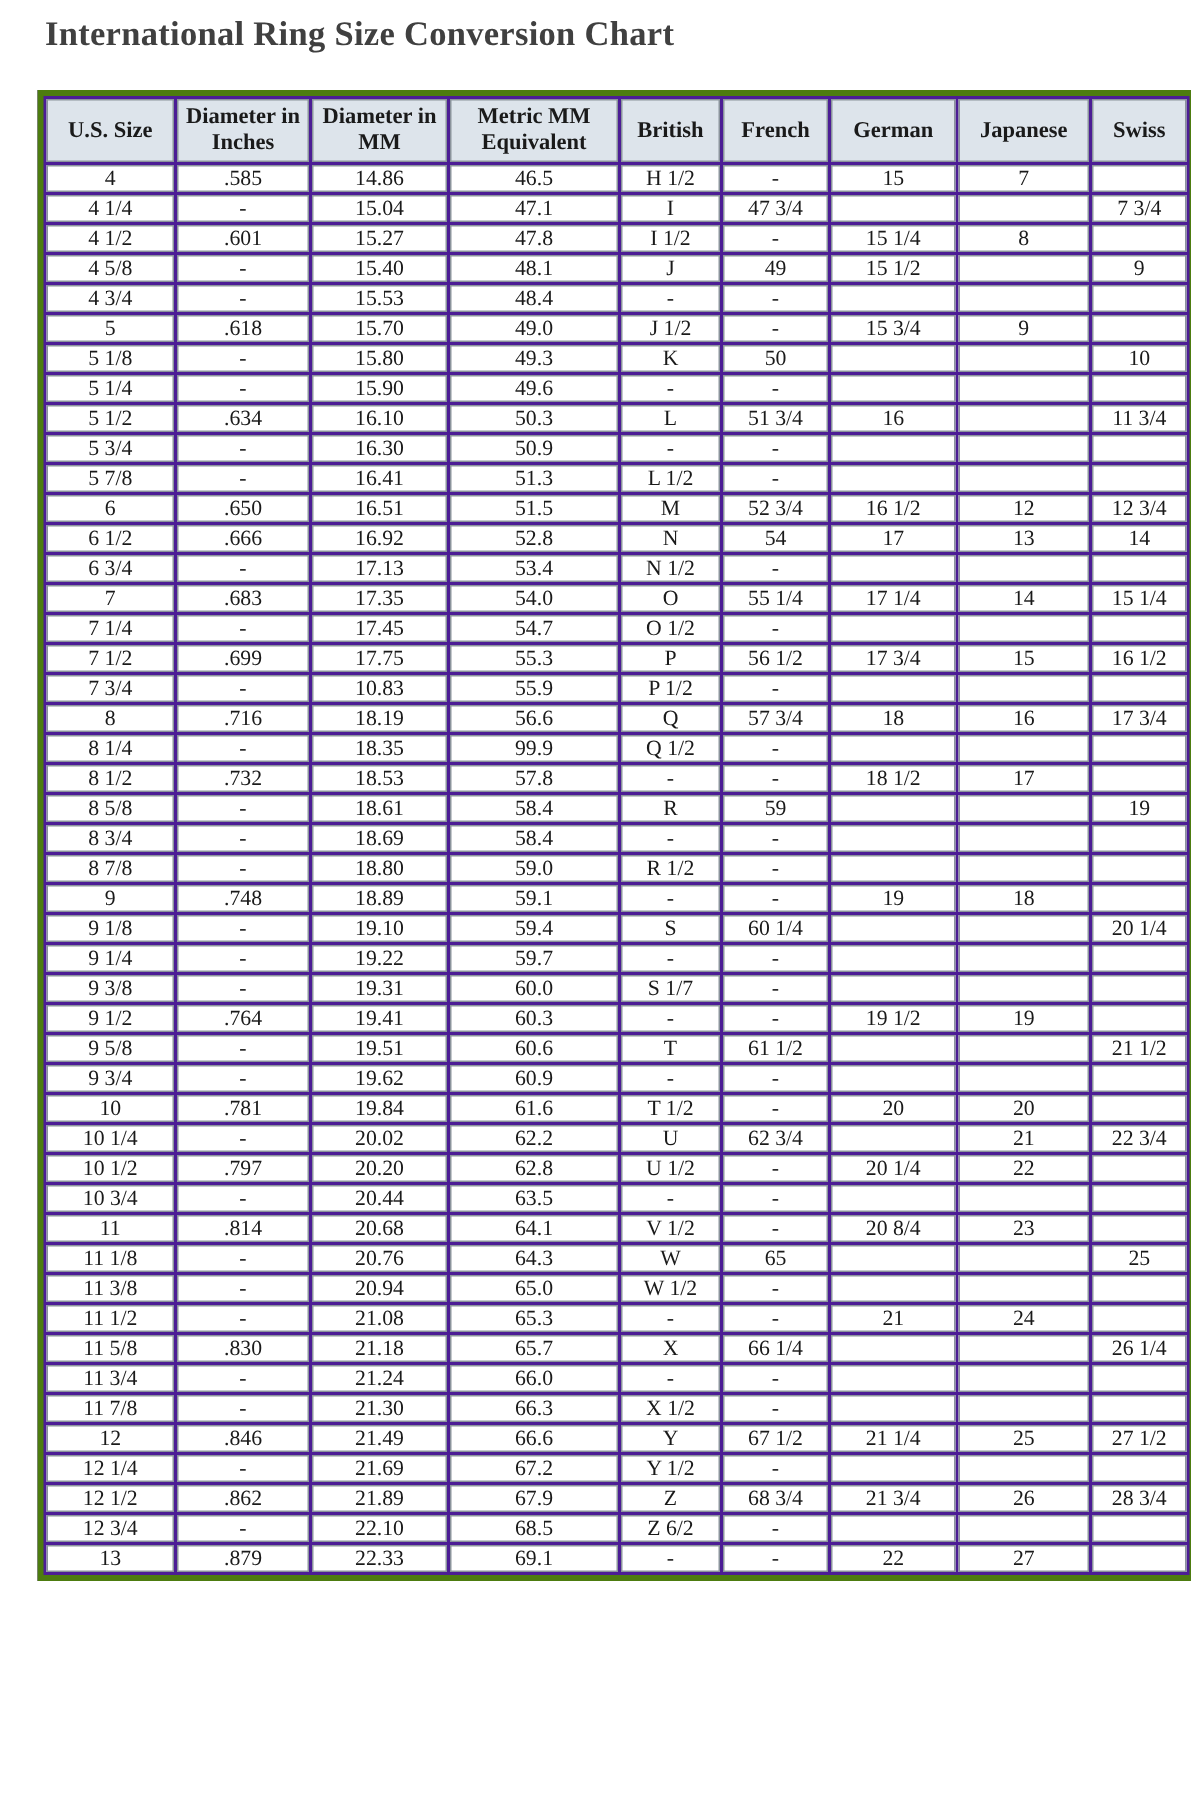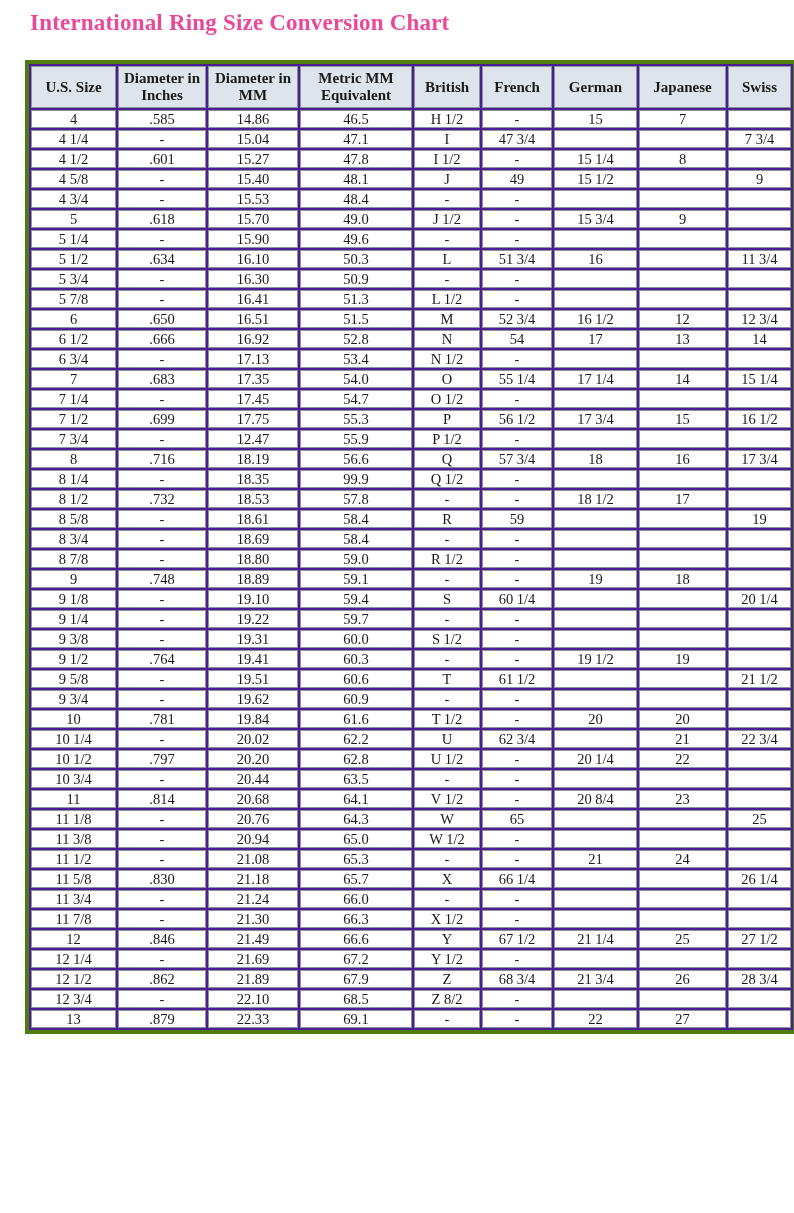--- a/index.html
+++ b/index.html
@@ -10,21 +10,21 @@
     width: 794px;
     height: 1213px;
     font-family: "Liberation Serif", serif;
     overflow: hidden;
   }
   .page-title {
     margin: 0;
     padding: 10px 0 0 30px;
     font-size: 23px;
     font-weight: bold;
-    color: #ec4899;
+    color: #404040;
     letter-spacing: 0.2px;
   }
   table.ring-table {
     border-collapse: separate;
     border-spacing: 2px;
     border: 4px solid #4d7c0f;
     margin: 24px 0 0 25px;
     background: #4c1d95;
     table-layout: fixed;
     width: 744px;
@@ -145,20 +145,31 @@
         <td>.618</td>
         <td>15.70</td>
         <td>49.0</td>
         <td>J 1/2</td>
         <td>-</td>
         <td>15 3/4</td>
         <td>9</td>
         <td></td>
       </tr>
       <tr>
+        <td>5 1/8</td>
+        <td>-</td>
+        <td>15.80</td>
+        <td>49.3</td>
+        <td>K</td>
+        <td>50</td>
+        <td></td>
+        <td></td>
+        <td>10</td>
+      </tr>
+      <tr>
         <td>5 1/4</td>
         <td>-</td>
         <td>15.90</td>
         <td>49.6</td>
         <td>-</td>
         <td>-</td>
         <td></td>
         <td></td>
         <td></td>
       </tr>
@@ -257,21 +268,21 @@
         <td>55.3</td>
         <td>P</td>
         <td>56 1/2</td>
         <td>17 3/4</td>
         <td>15</td>
         <td>16 1/2</td>
       </tr>
       <tr>
         <td>7 3/4</td>
         <td>-</td>
-        <td>12.47</td>
+        <td>10.83</td>
         <td>55.9</td>
         <td>P 1/2</td>
         <td>-</td>
         <td></td>
         <td></td>
         <td></td>
       </tr>
       <tr>
         <td>8</td>
         <td>.716</td>
@@ -369,21 +380,21 @@
         <td>-</td>
         <td></td>
         <td></td>
         <td></td>
       </tr>
       <tr>
         <td>9 3/8</td>
         <td>-</td>
         <td>19.31</td>
         <td>60.0</td>
-        <td>S 1/2</td>
+        <td>S 1/7</td>
         <td>-</td>
         <td></td>
         <td></td>
         <td></td>
       </tr>
       <tr>
         <td>9 1/2</td>
         <td>.764</td>
         <td>19.41</td>
         <td>60.3</td>
@@ -567,21 +578,21 @@
         <td>68 3/4</td>
         <td>21 3/4</td>
         <td>26</td>
         <td>28 3/4</td>
       </tr>
       <tr>
         <td>12 3/4</td>
         <td>-</td>
         <td>22.10</td>
         <td>68.5</td>
-        <td>Z 8/2</td>
+        <td>Z 6/2</td>
         <td>-</td>
         <td></td>
         <td></td>
         <td></td>
       </tr>
       <tr>
         <td>13</td>
         <td>.879</td>
         <td>22.33</td>
         <td>69.1</td>

